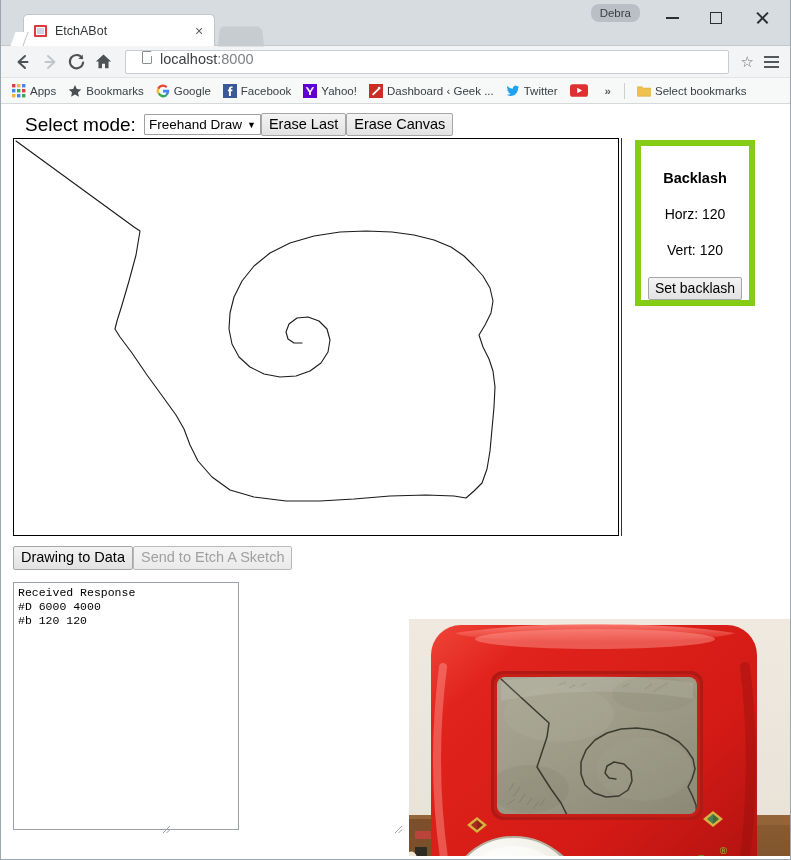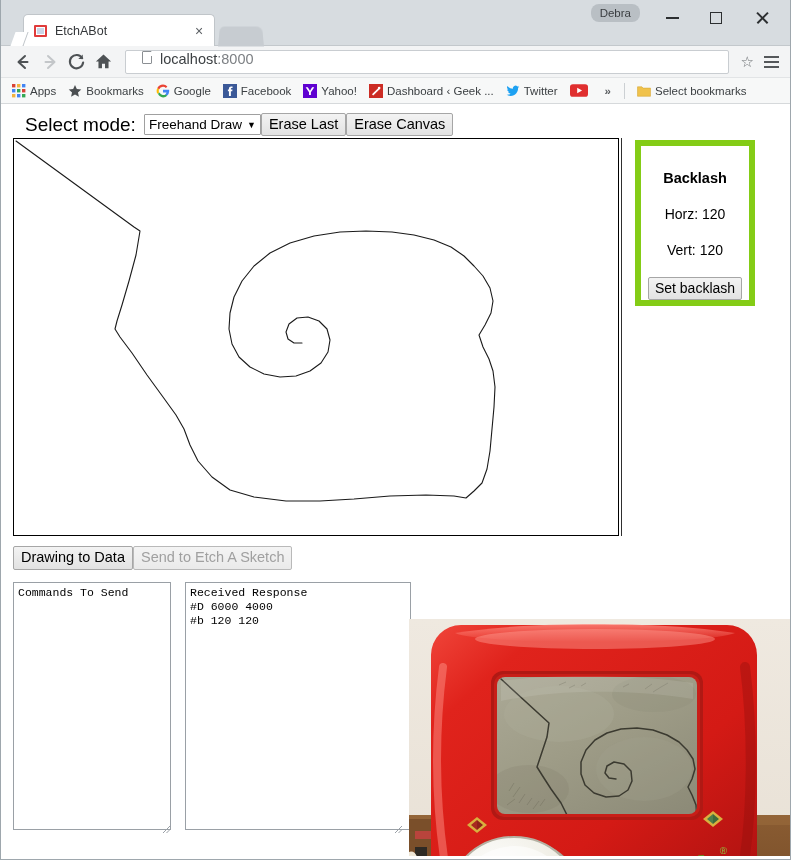--- a/index.html
+++ b/index.html
@@ -472,21 +472,20 @@
         <div class="bl-row">Vert: 120</div>
         <button id="set-backlash">Set backlash</button>
       </div>
 
       <div id="action-row">
         <button class="btn">Drawing to Data</button>
         <button class="btn disabled" disabled="">Send to Etch A Sketch</button>
       </div>
 
       <div id="textareas">
-        <div class="ta" id="ta-commands">Commands To Send</div>
         <div class="ta" id="ta-response">Received Response
 #D 6000 4000
 #b 120 120</div>
       </div>
 
       <div style="position:absolute;left:160px;top:682px;width:10px;height:10px;">
         <svg width="10" height="10" viewBox="0 0 10 10">
             <path d="M9 2 L2 9 M9 5.5 L5.5 9" stroke="#9aa0a6" stroke-width="1" fill="none"></path>
           </svg>
       </div>

